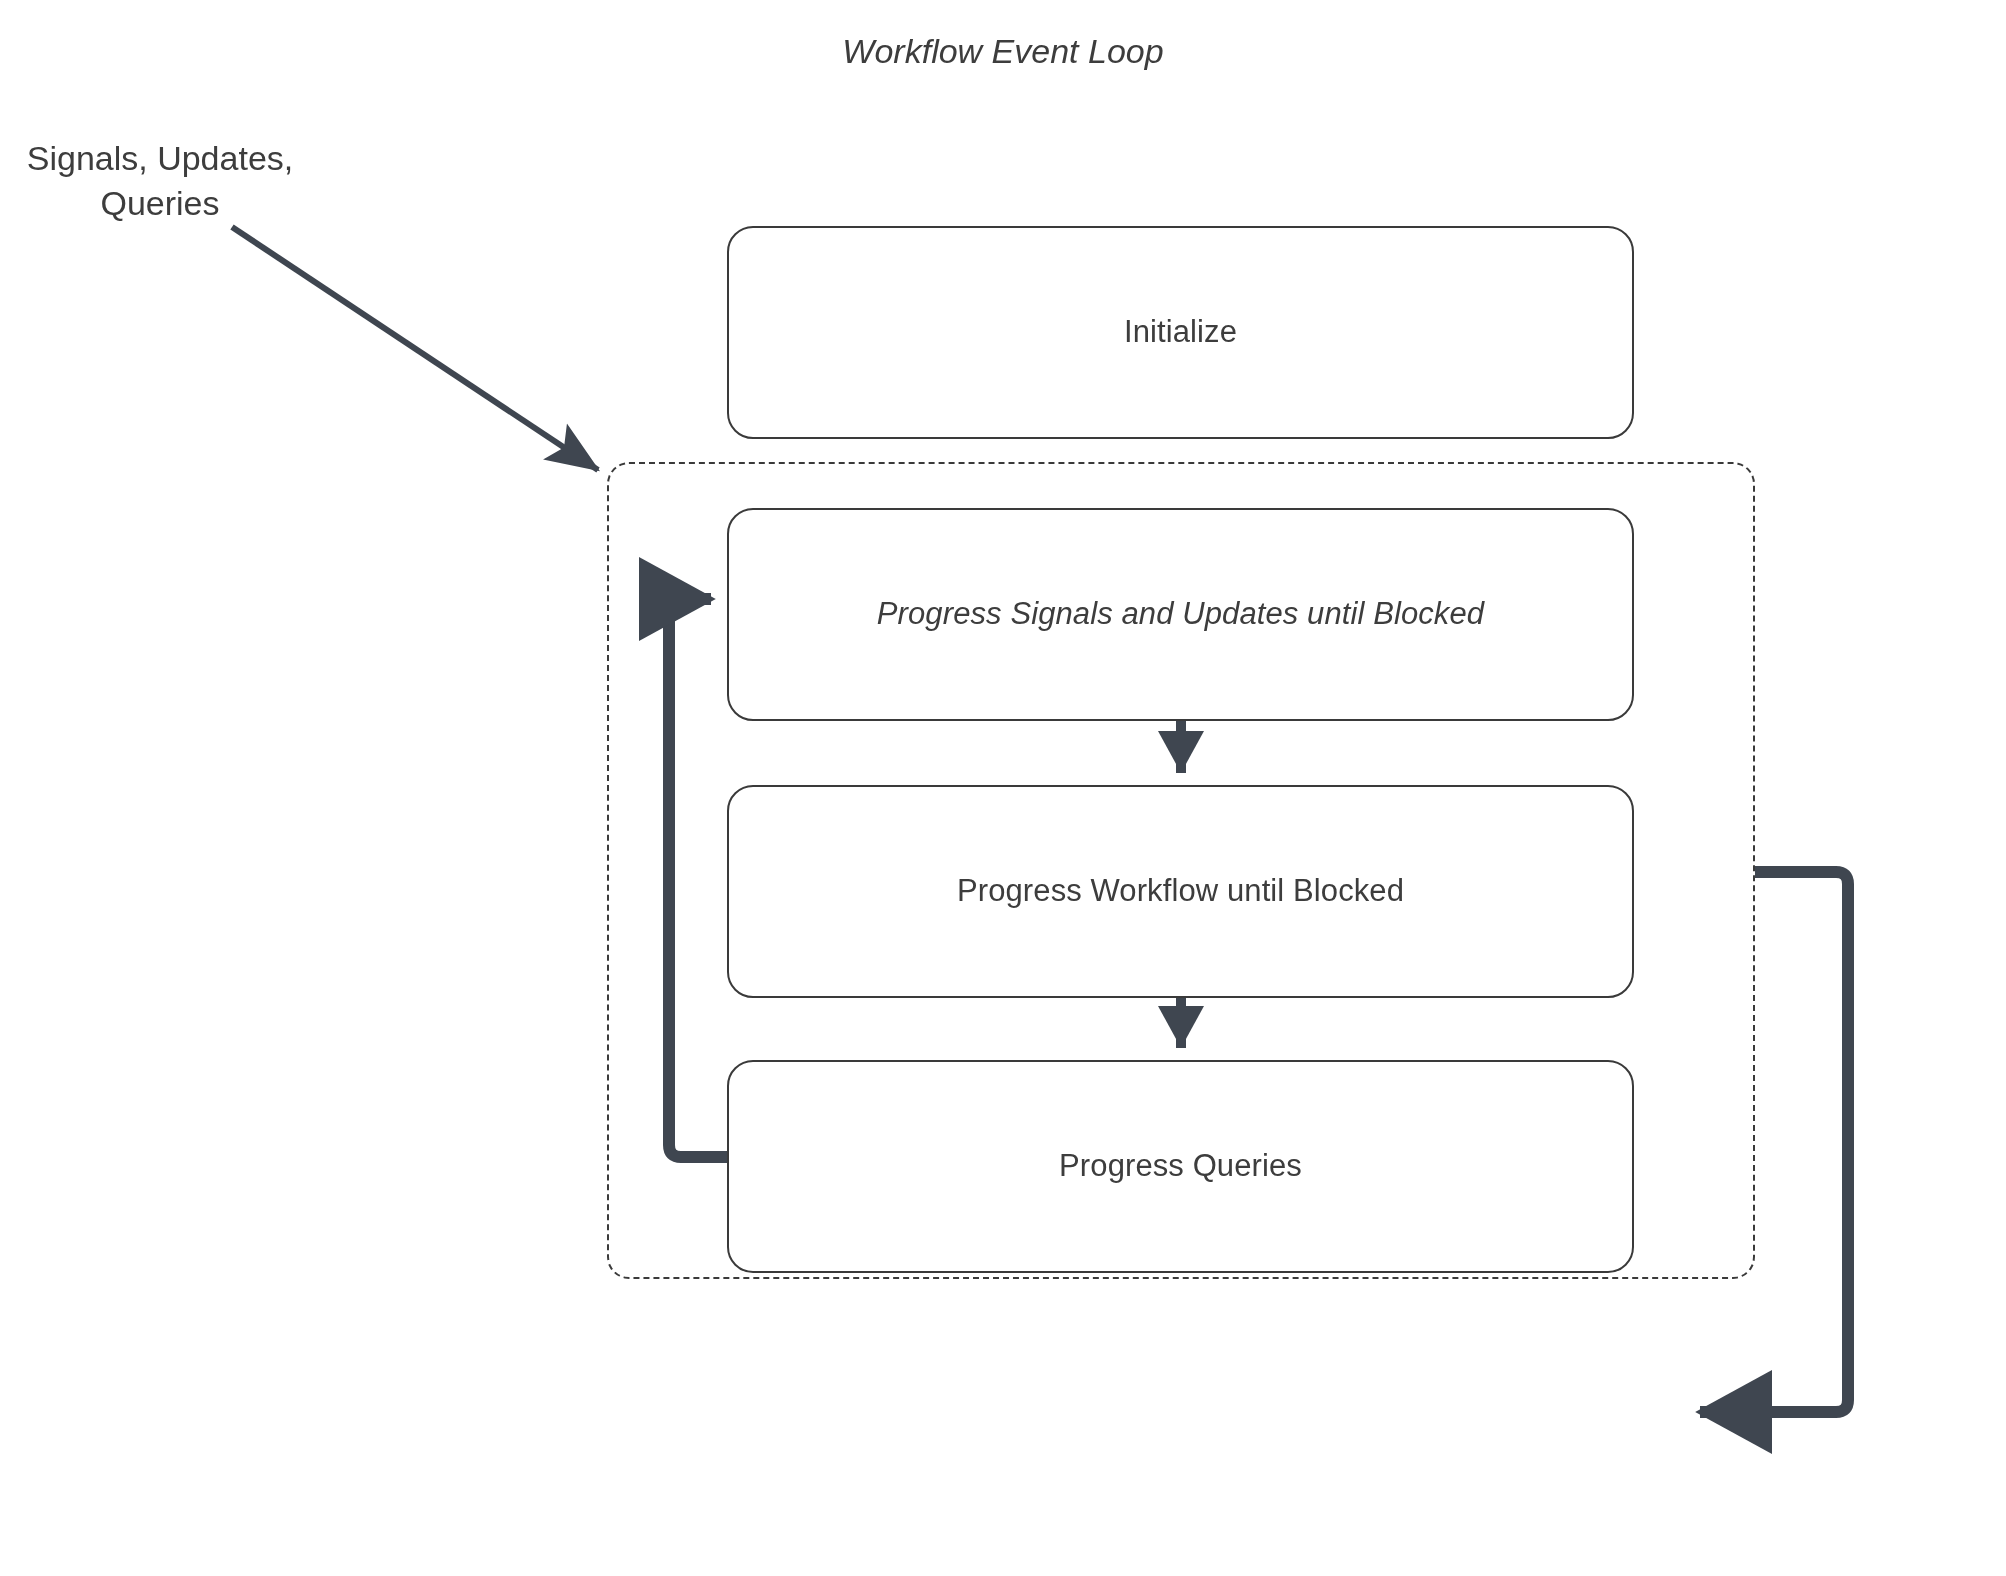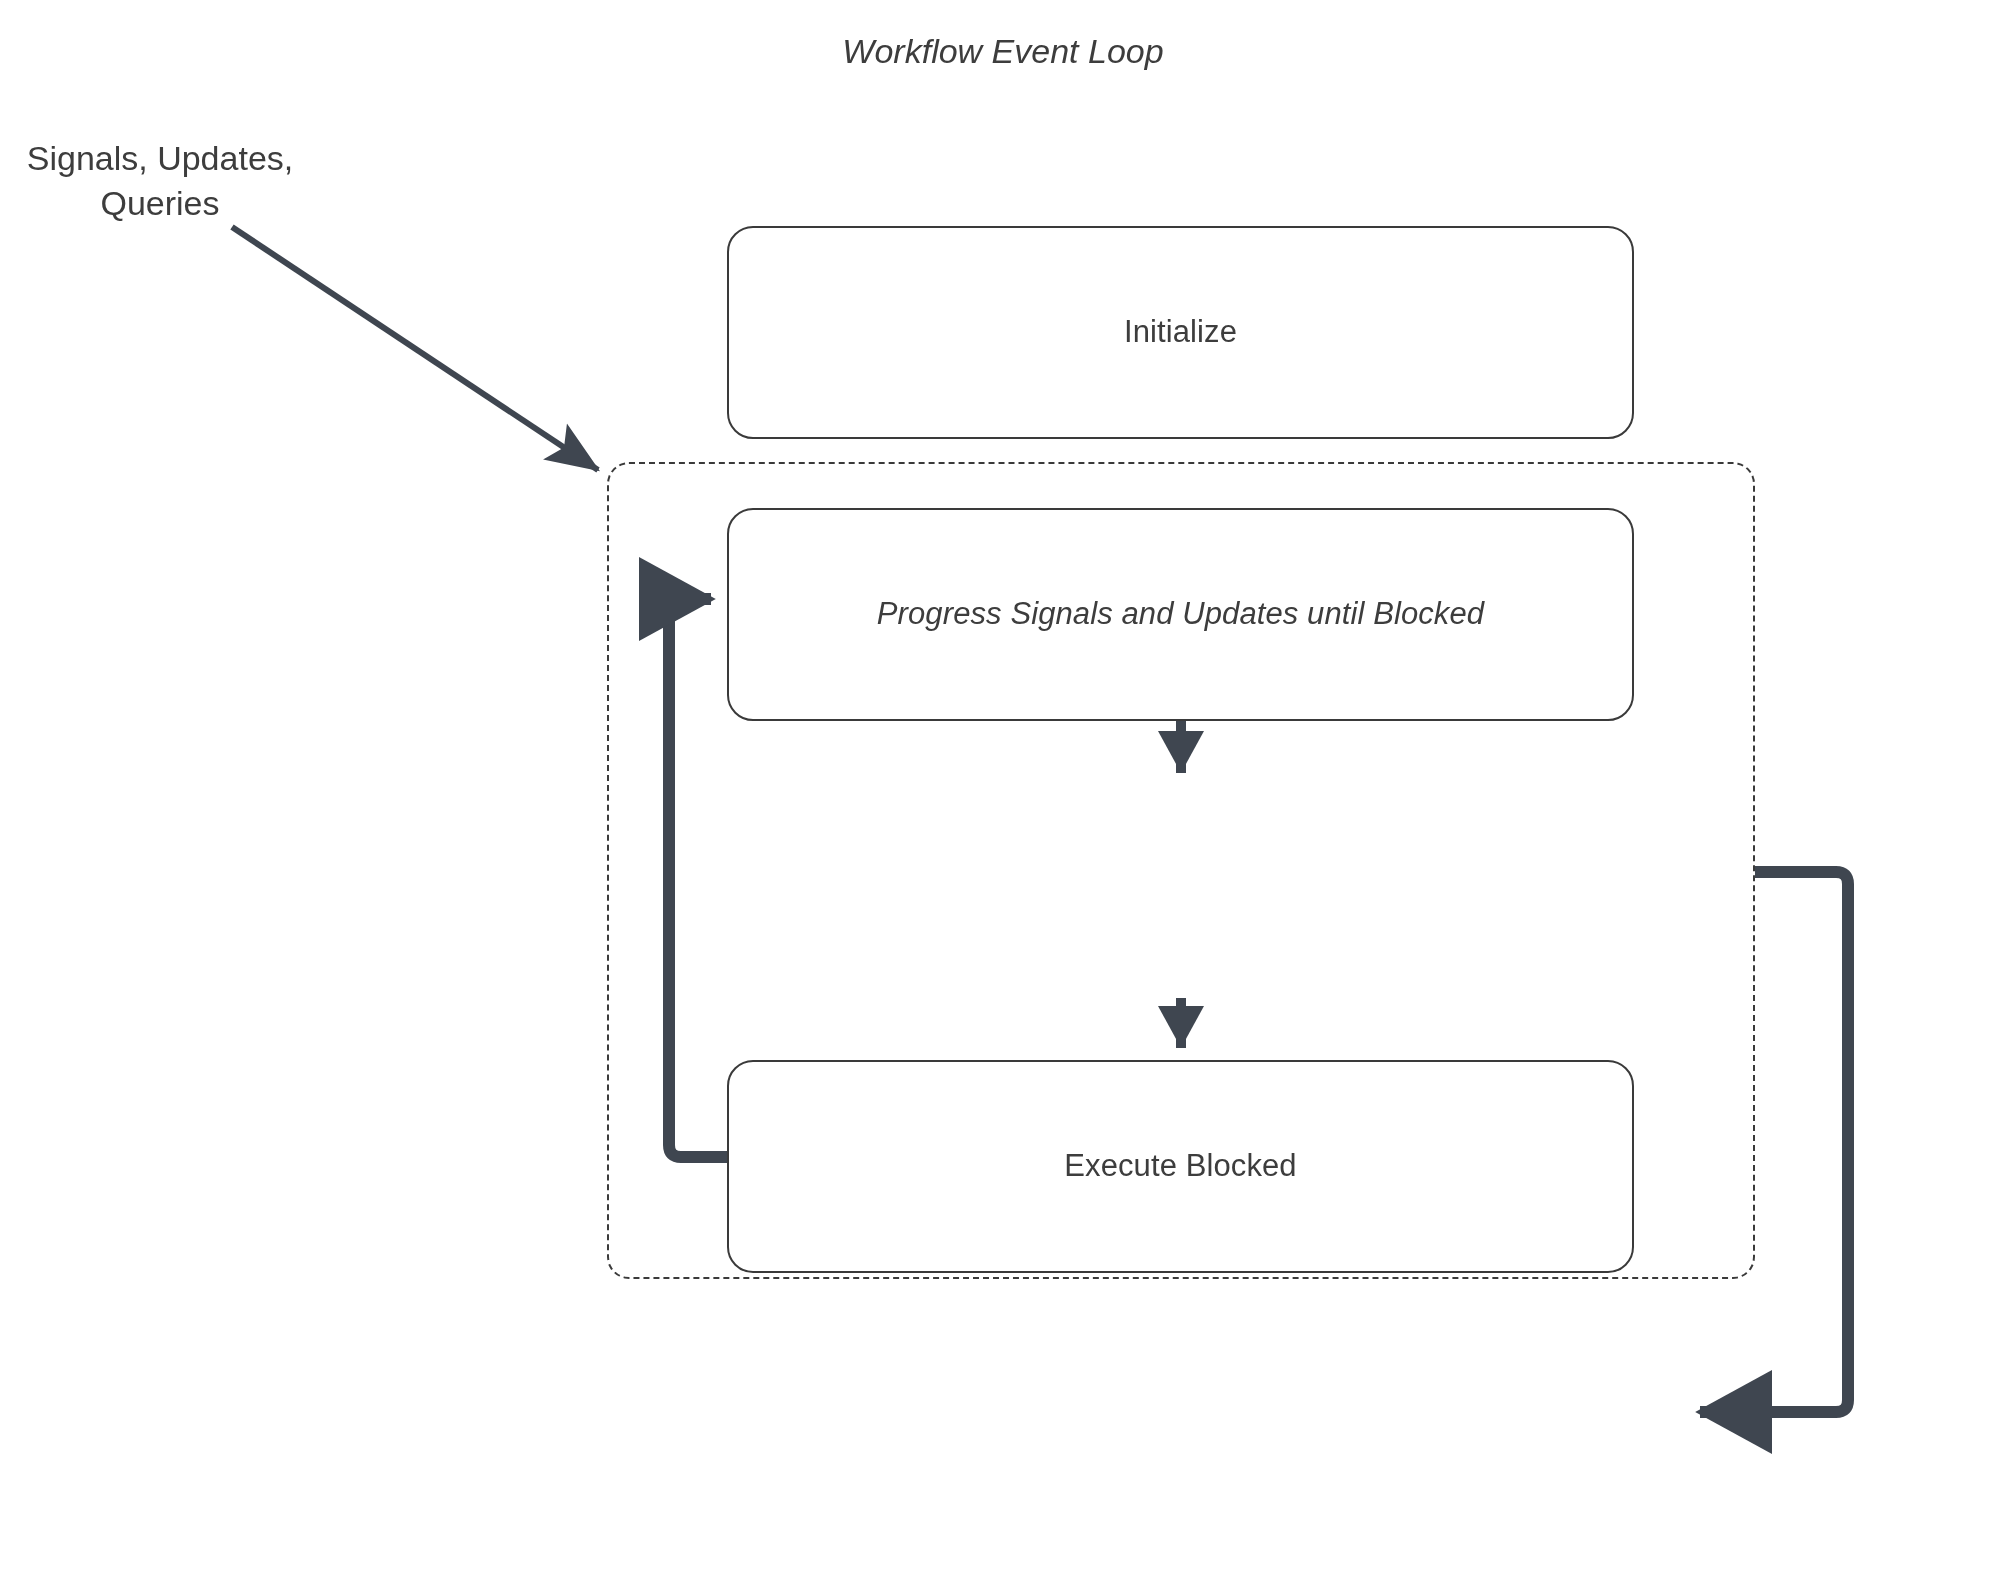--- a/index.html
+++ b/index.html
@@ -117,19 +117,22 @@
   <div class="loop-group" id="loop-group-box"></div>
 
   <div class="node" id="node-initialize">
     <span class="node-label">Initialize</span>
   </div>
 
   <div class="node" id="node-progress-signals">
     <span class="node-label">Progress Signals and Updates until Blocked</span>
   </div>
 
+  <div class="node" id="node-progress-wf">
+    <span class="node-label">Progress Workflow until Blocked</span>
+  </div>
 
   <div class="node" id="node-execute-queries">
-    <span class="node-label">Execute Blocked</span>
+    <span class="node-label">Progress Queries</span>
   </div>
 
 
 </div>
 
 </body></html>

